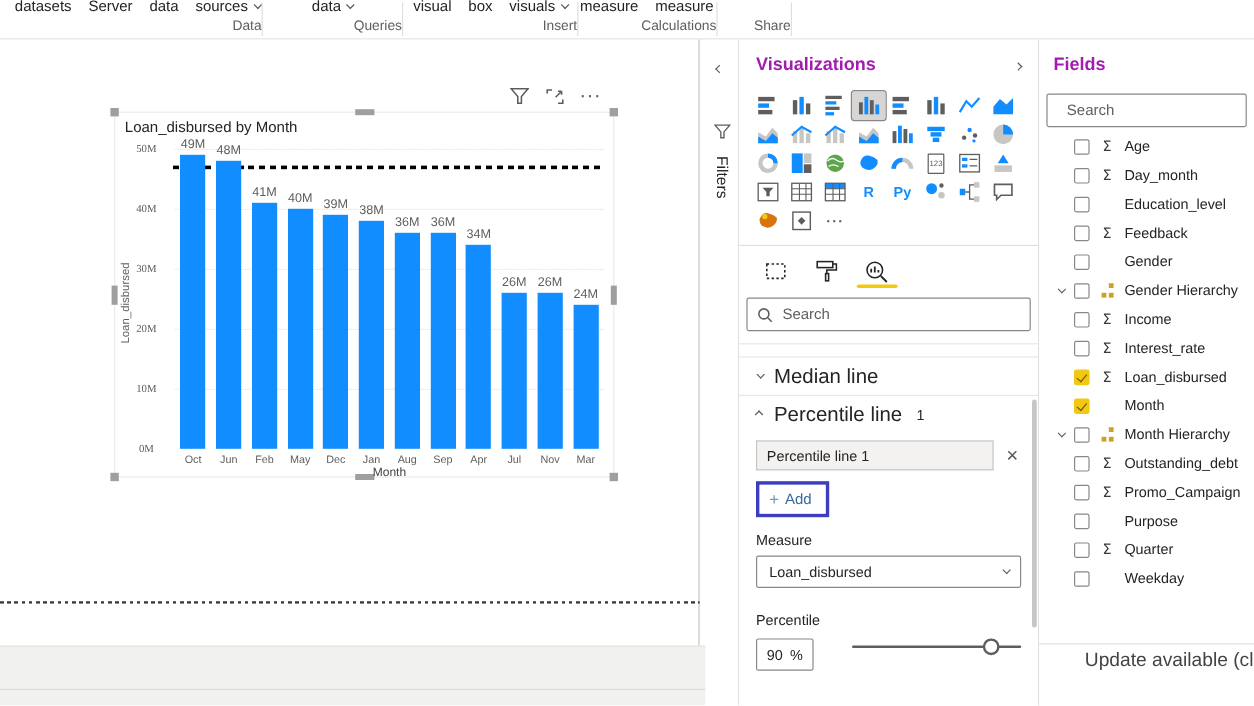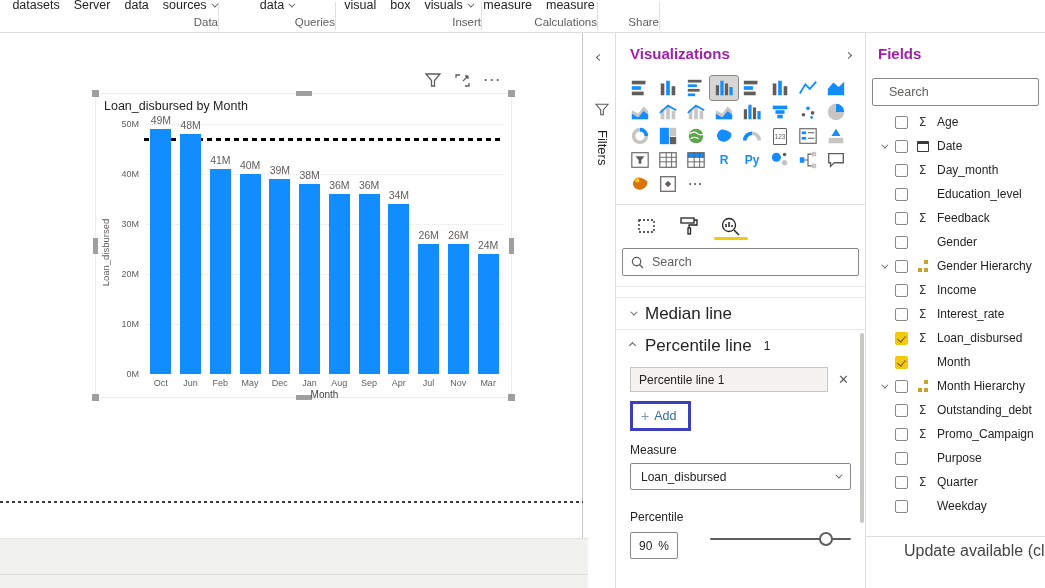--- a/index.html
+++ b/index.html
@@ -28,21 +28,21 @@
   #canvas-bottom .inner-line{position:absolute;left:0;top:35px;width:100%;height:1px;background:#dcdcda;}
 
   
   #visual{left:95px;top:60px;width:417px;height:305px;background:#fff;border:1px solid #ececec;}
   .handle{position:absolute;background:#a19f9d;}
   .h-sq{width:7px;height:7px;}
   .h-hb{width:16px;height:5px;}
   .h-vb{width:5px;height:16px;}
   #chart-title{left:8px;top:5px;font-size:12.5px;color:#252423;}
   .gridline{position:absolute;height:1px;border-top:1px dotted #e3e3e3;left:50px;width:357px;}
-  .ytick{position:absolute;right:372px;width:34px;text-align:right;font-size:9px;color:#605E5C;}
+  .ytick{position:absolute;right:372px;width:34px;text-align:center;font-size:9px;color:#605E5C;font-family:Liberation Serif, serif;}
   .bar{position:absolute;background:var(--bar);width:21px;}
   .dlabel{position:absolute;width:33px;text-align:center;font-size:10.5px;color:#605E5C;}
   .mlabel{position:absolute;width:33px;text-align:center;font-size:9px;color:#605E5C;top:284px;}
   #ytitle{left:-51px;top:153px;width:120px;transform:rotate(-90deg);font-size:9.5px;color:#605E5C;text-align:center;}
   #xtitle{left:50px;top:295px;width:357px;text-align:center;font-size:10px;color:#444;}
   #pline{position:absolute;left:48px;width:360px;height:3px;background:repeating-linear-gradient(90deg,#000 0 5px,transparent 5px 9px);}
 
   
   #vtoolbar{left:425px;top:40px;display:flex;gap:14px;align-items:center;color:#605E5C;}
   #vtoolbar svg{display:block;}
@@ -586,30 +586,20 @@
   <div id="fields-list">
       <div class="frow">
         <span class="fchev"></span>
         <span class="cb"></span>
         <span class="ficon">
           <span class="sigma">Σ</span>
         </span>
         <span class="fname">Age</span>
       </div>
       <div class="frow">
-        <span class="fchev">
-          <span class="chev down"></span>
-        </span>
-        <span class="cb"></span>
-        <span class="ficon">
-          <span class="ico-cal"></span>
-        </span>
-        <span class="fname">Date</span>
-      </div>
-      <div class="frow">
         <span class="fchev"></span>
         <span class="cb"></span>
         <span class="ficon">
           <span class="sigma">Σ</span>
         </span>
         <span class="fname">Day_month</span>
       </div>
       <div class="frow">
         <span class="fchev"></span>
         <span class="cb"></span>

